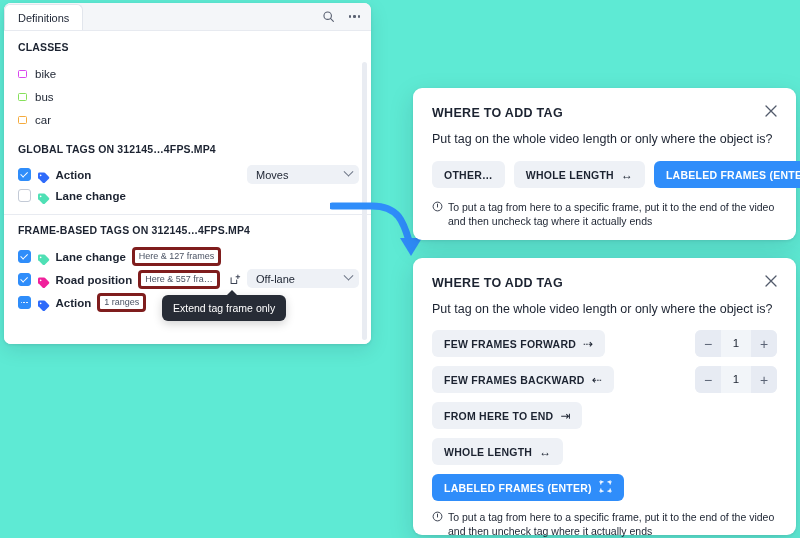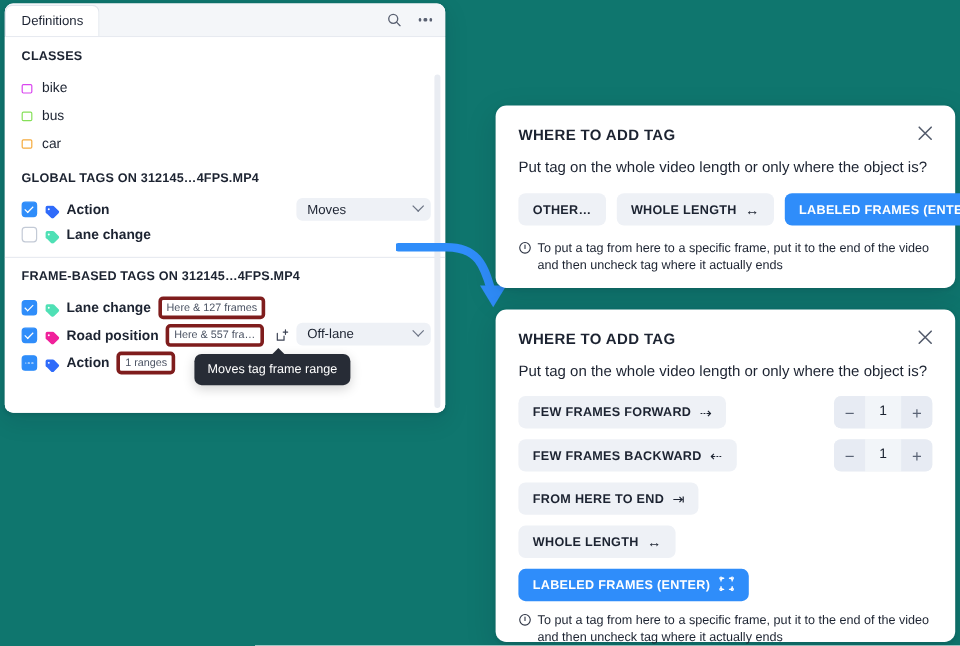--- a/index.html
+++ b/index.html
@@ -2,21 +2,21 @@
 <html><head>
 <meta charset="utf-8">
 <style>
   * { box-sizing: border-box; margin: 0; padding: 0; }
   html, body {
     width: 800px; height: 538px;
     background: #ffffff;
     font-family: "Liberation Sans", sans-serif;
     overflow: hidden;
   }
-  #stage { position: relative; width: 800px; height: 538px; background: #0f766e; }
+  #stage { position: relative; width: 800px; height: 538px; background: #5eead4; }
 
   
   .panel {
     position: absolute; left: 4px; top: 3px; width: 367px; height: 341px;
     background: #ffffff;
     border-radius: 7px;
     box-shadow: 0 1px 3px rgba(16,24,40,.10), 0 6px 20px rgba(16,24,40,.10);
   }
   .panel-tabbar {
     position: relative; height: 27px;
@@ -299,21 +299,21 @@
               <circle cx="3.9" cy="3.7" r=".9" fill="#fff"></circle>
             </svg>
         </span>
         <span class="tag-name">Action</span>
         <span class="pill">1 ranges</span>
       </div>
 
       <div class="scrollbar"></div>
     </div>
 
-    <div class="tooltip">Moves tag frame range</div>
+    <div class="tooltip">Extend tag frame only</div>
   </div>
 
   <svg class="arrow" viewBox="0 0 120 80">
     <path d="M2 14 H42 C70 14 74 32 80 52" stroke="#2f8dfa" stroke-width="7" fill="none" stroke-linecap="round"></path>
     <path d="M70 46 L81 64 L92 46 Z" fill="#2f8dfa"></path>
   </svg>
 
   <div class="dialog" id="dialog-top">
     <div class="dlg-inner">
       <div class="dlg-title">WHERE TO ADD TAG</div>

